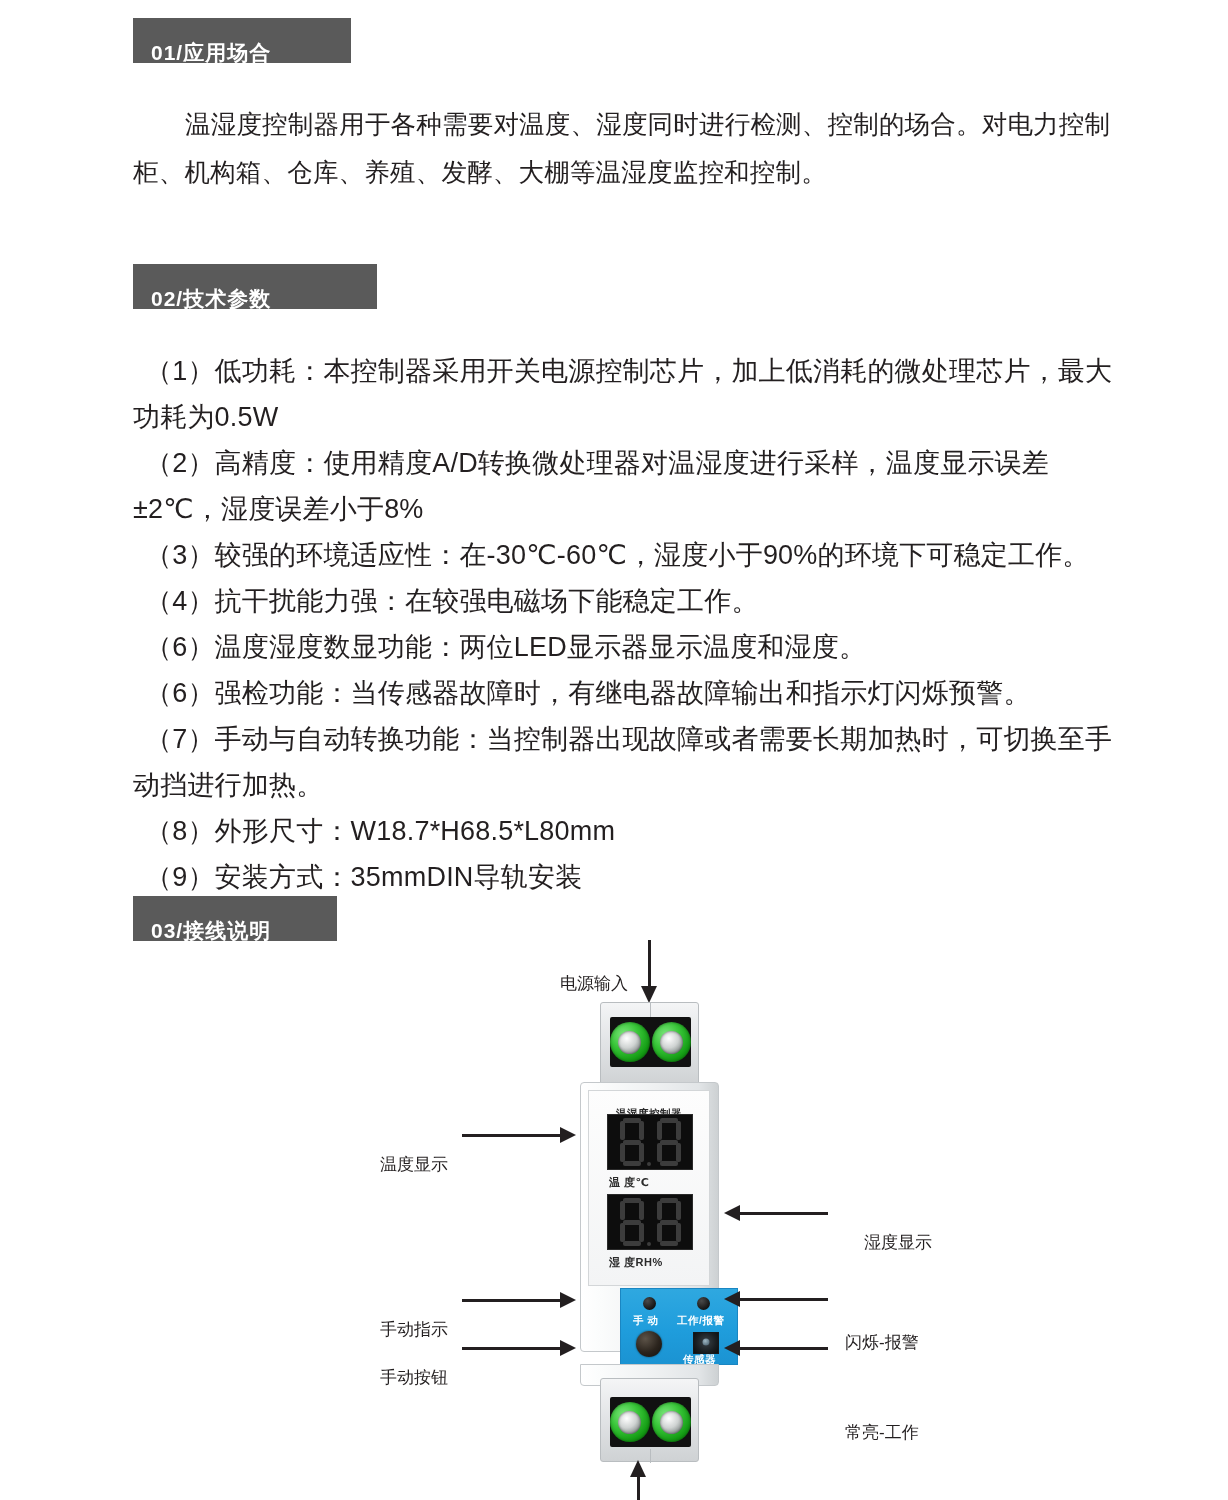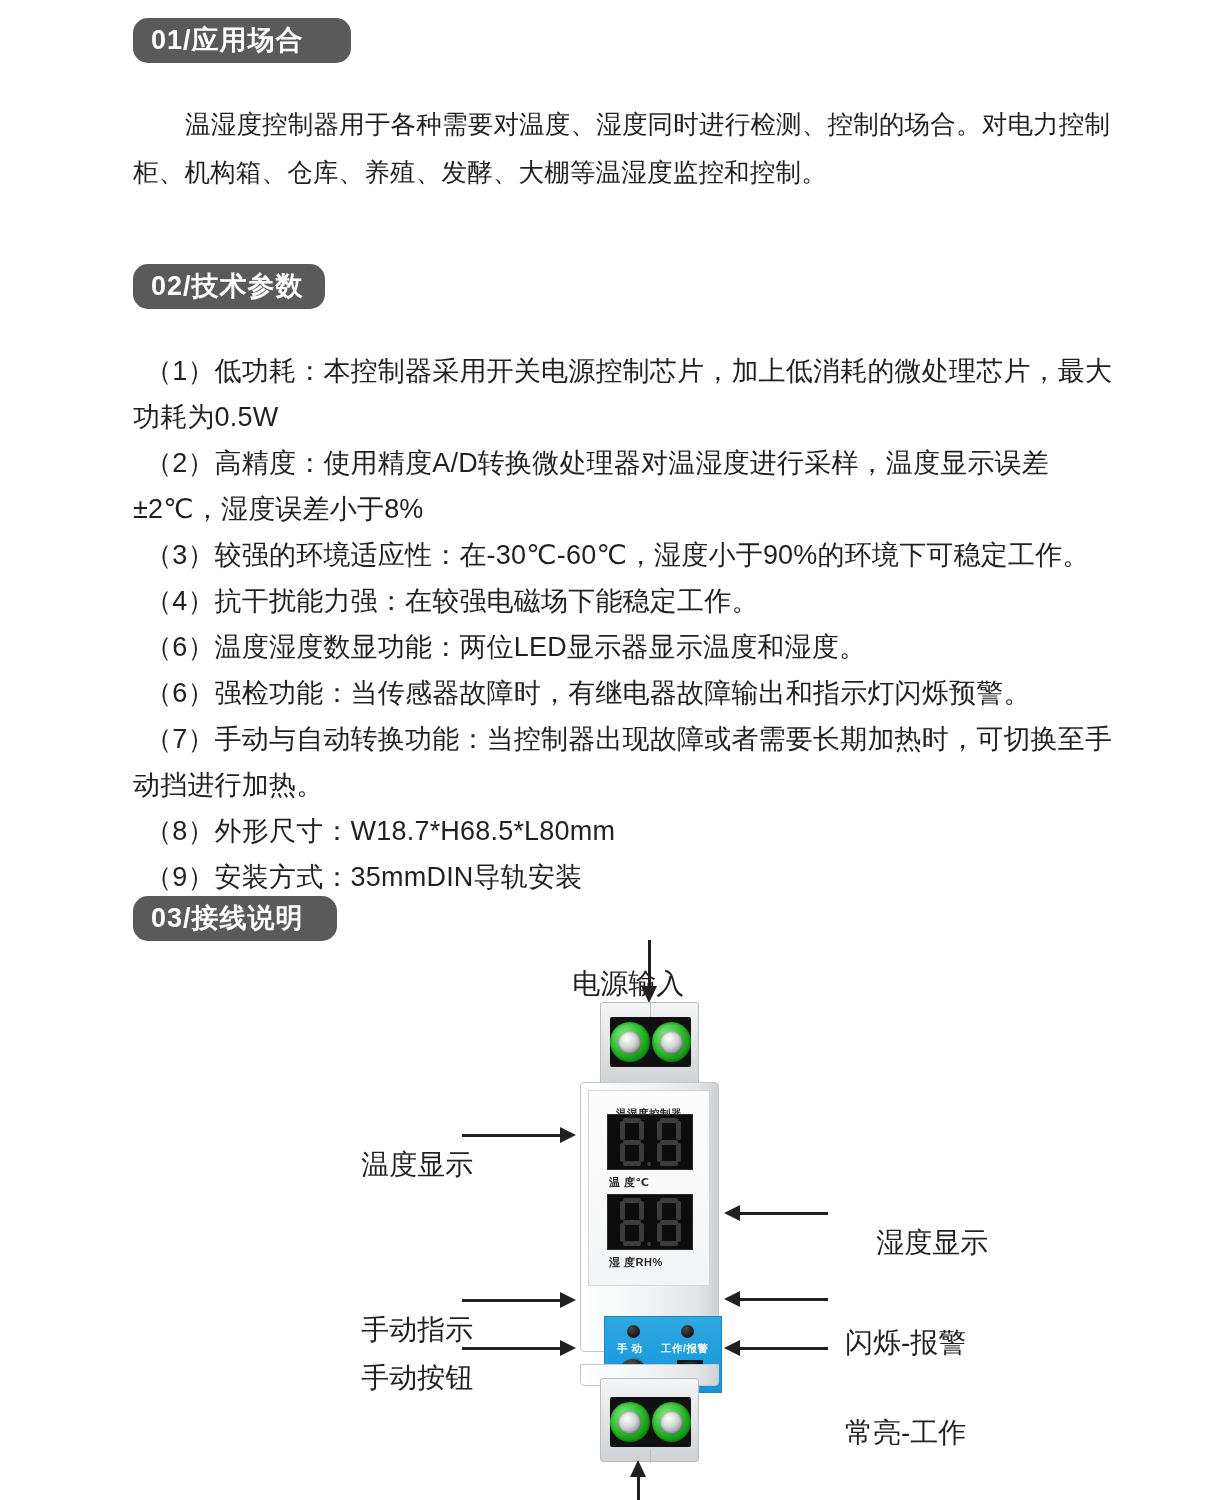--- a/index.html
+++ b/index.html
@@ -17,26 +17,25 @@
   }
 
   
   .section-header {
     position: absolute;
     background: #5a5a5a;
     color: #ffffff;
     font-weight: bold;
     letter-spacing: 1px;
     display: flex;
-    align-items: center;
+    align-items: flex-end;
     padding: 0 18px;
     box-sizing: border-box;
-    font-size: 27px;
+    font-size: 21px;
     line-height: 1;
-    border-radius: 15px;
   }
 
   
   .para {
     position: absolute;
     font-size: 25.5px;
     line-height: 48px;
     color: #231f20;
     letter-spacing: 0.2px;
   }
@@ -58,21 +57,21 @@
   
   .diagram {
     position: absolute;
     left: 0;
     top: 930px;
     width: 1228px;
     height: 570px;
   }
   .anno {
     position: absolute;
-    font-size: 28px;
+    font-size: 17px;
     line-height: 30px;
     color: #231f20;
     white-space: pre;
   }
   .anno.right-align { text-align: right; }
 
   
   .arrow-h {
     position: absolute;
     height: 3px;
@@ -264,21 +263,21 @@
 <body>
 
 <div class="section-header" style="left:133px; top:18px; width:218px; height:45px;">
   <span>01/应用场合</span>
 </div>
 
 <div class="para indent" style="left:133px; top:100px; width:995px;">
   <span>温湿度控制器用于各种需要对温度、湿度同时进行检测、控制的场合。对电力控制柜、机构箱、仓库、养殖、发酵、大棚等温湿度监控和控制。</span>
 </div>
 
-<div class="section-header" style="left:133px; top:264px; width:192px; height:45px;">
+<div class="section-header" style="left:133px; top:264px; width:244px; height:45px;">
   <span>02/技术参数</span>
 </div>
 
 <div class="spec-list" style="left:133px; top:348px; width:1000px;">
   <p class="spec-item">（1）低功耗：本控制器采用开关电源控制芯片，加上低消耗的微处理芯片，最大功耗为0.5W</p>
   <p class="spec-item">（2）高精度：使用精度A/D转换微处理器对温湿度进行采样，温度显示误差±2℃，湿度误差小于8%</p>
   <p class="spec-item">（3）较强的环境适应性：在-30℃-60℃，湿度小于90%的环境下可稳定工作。</p>
   <p class="spec-item">（4）抗干扰能力强：在较强电磁场下能稳定工作。</p>
   <p class="spec-item">（6）温度湿度数显功能：两位LED显示器显示温度和湿度。</p>
   <p class="spec-item">（6）强检功能：当传感器故障时，有继电器故障输出和指示灯闪烁预警。</p>
@@ -362,21 +361,21 @@
         <div class="seg v seg-e"></div>
         <div class="seg v seg-c"></div>
         <div class="seg h seg-d"></div>
       </div>
     </div>
     <div class="unit-label" style="left:0; top:164px; text-align:left; padding-left:20px;">
       <span>湿 度RH%</span>
     </div>
   </div>
 
-  <div class="blue-panel" style="left:604px; top:358px; width:118px; height:77px;margin-top:28px;">
+  <div class="blue-panel" style="left:620px; top:358px; width:118px; height:77px;">
 
     <div class="led-dot" style="left:22px; top:8px; width:13px; height:13px;"></div>
     <div class="led-dot" style="left:76px; top:8px; width:13px; height:13px;"></div>
 
     <div class="blue-label" style="left:12px; top:25px;">
       <span>手 动</span>
     </div>
     <div class="blue-label" style="left:56px; top:25px;">
       <span>工作/报警</span>
     </div>

